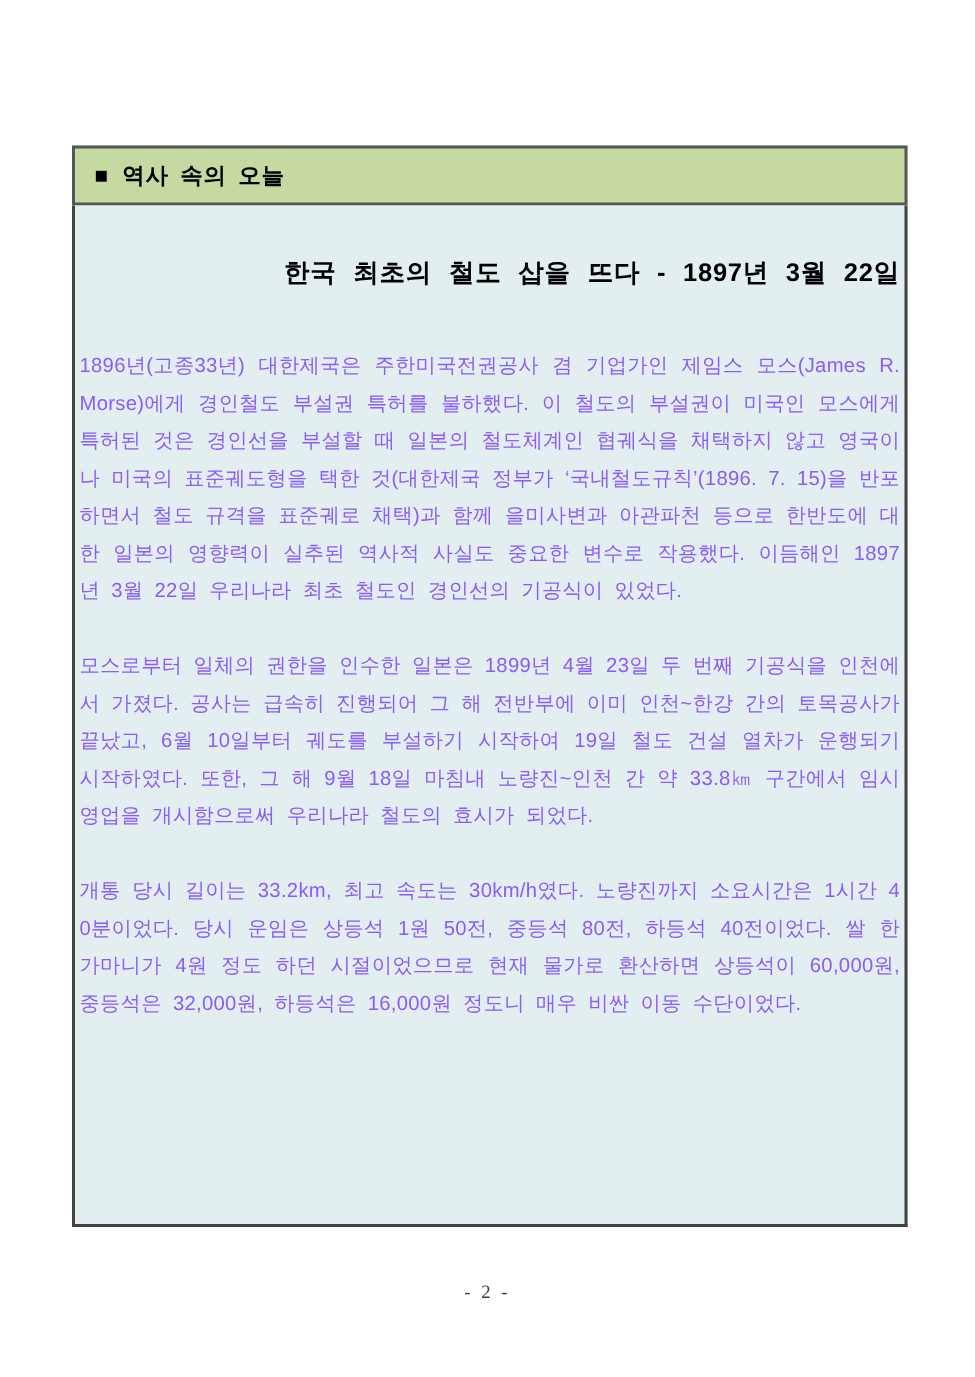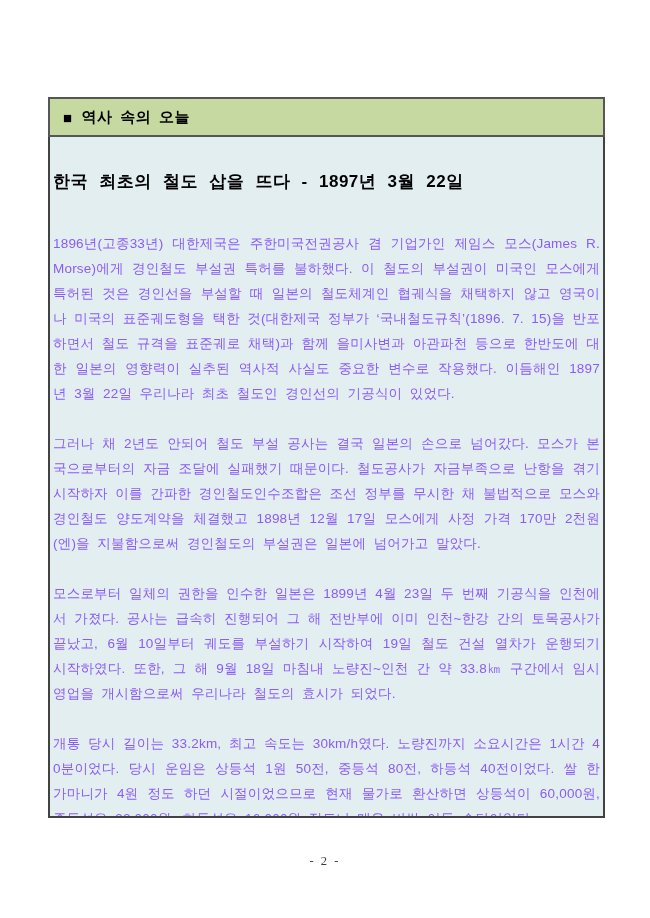--- a/index.html
+++ b/index.html
@@ -43,21 +43,21 @@
   .content-box {
     background: #e3eef1;
     border: 2px solid #424242;
     border-top: none;
     height: 681px;
     padding: 0 3px;
     overflow: hidden;
   }
   .article-title {
     margin-top: 33px;
-    text-align: left;
+    text-align: right;
     font-size: 17px;
     font-weight: bold;
     color: #000000;
     letter-spacing: 0.5px;
     word-spacing: 6px;
     line-height: 24px;
   }
   .article-body {
     margin-top: 37px;
   }
@@ -93,21 +93,20 @@
     <div class="section-header">
       <span class="bullet">■</span>
       <span>역사 속의 오늘</span>
     </div>
 
     <div class="content-box">
       <div class="article-title">한국 최초의 철도 삽을 뜨다 - 1897년 3월 22일</div>
 
       <div class="article-body">
         <p>1896년(고종33년) 대한제국은 주한미국전권공사 겸 기업가인 제임스 모스(James R. Morse)에게 경인철도 부설권 특허를 불하했다. 이 철도의 부설권이 미국인 모스에게 특허된 것은 경인선을 부설할 때 일본의 철도체계인 협궤식을 채택하지 않고 영국이나 미국의 표준궤도형을 택한 것(대한제국 정부가 ‘국내철도규칙’(1896. 7. 15)을 반포하면서 철도 규격을 표준궤로 채택)과 함께 을미사변과 아관파천 등으로 한반도에 대한 일본의 영향력이 실추된 역사적 사실도 중요한 변수로 작용했다. 이듬해인 1897년 3월 22일 우리나라 최초 철도인 경인선의 기공식이 있었다.</p>
-        <p>그러나 채 2년도 안되어 철도 부설 공사는 결국 일본의 손으로 넘어갔다. 모스가 본국으로부터의 자금 조달에 실패했기 때문이다. 철도공사가 자금부족으로 난항을 겪기 시작하자 이를 간파한 경인철도인수조합은 조선 정부를 무시한 채 불법적으로 모스와 경인철도 양도계약을 체결했고 1898년 12월 17일 모스에게 사정 가격 170만 2천원(엔)을 지불함으로써 경인철도의 부설권은 일본에 넘어가고 말았다.</p>
         <p>모스로부터 일체의 권한을 인수한 일본은 1899년 4월 23일 두 번째 기공식을 인천에서 가졌다. 공사는 급속히 진행되어 그 해 전반부에 이미 인천~한강 간의 토목공사가 끝났고, 6월 10일부터 궤도를 부설하기 시작하여 19일 철도 건설 열차가 운행되기 시작하였다. 또한, 그 해 9월 18일 마침내 노량진~인천 간 약 33.8㎞ 구간에서 임시 영업을 개시함으로써 우리나라 철도의 효시가 되었다.</p>
         <p>개통 당시 길이는 33.2km, 최고 속도는 30km/h였다. 노량진까지 소요시간은 1시간 40분이었다. 당시 운임은 상등석 1원 50전, 중등석 80전, 하등석 40전이었다. 쌀 한 가마니가 4원 정도 하던 시절이었으므로 현재 물가로 환산하면 상등석이 60,000원, 중등석은 32,000원, 하등석은 16,000원 정도니 매우 비싼 이동 수단이었다.</p>
 
       </div>
     </div>
 
   </div>
 
   <div class="page-footer">- 2 -</div>
 

